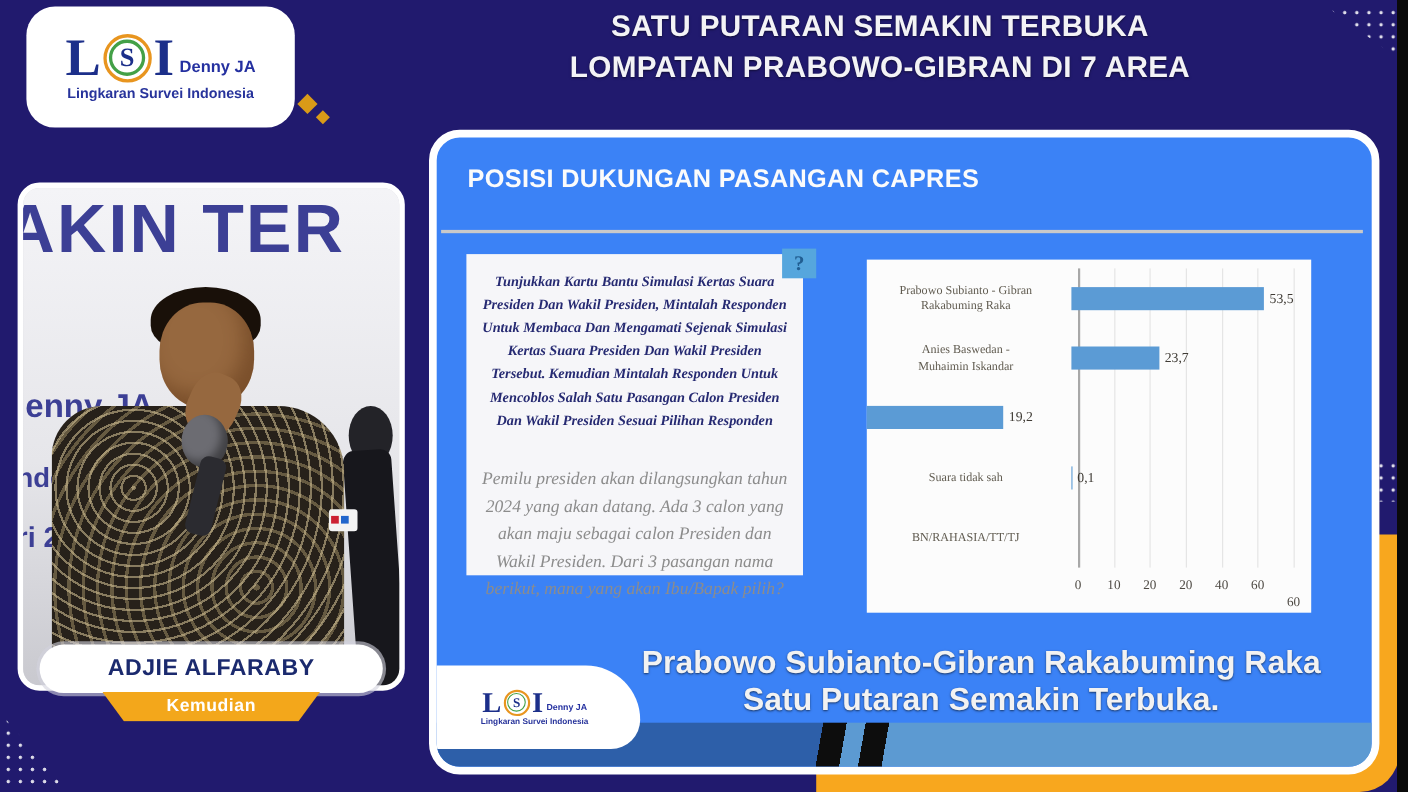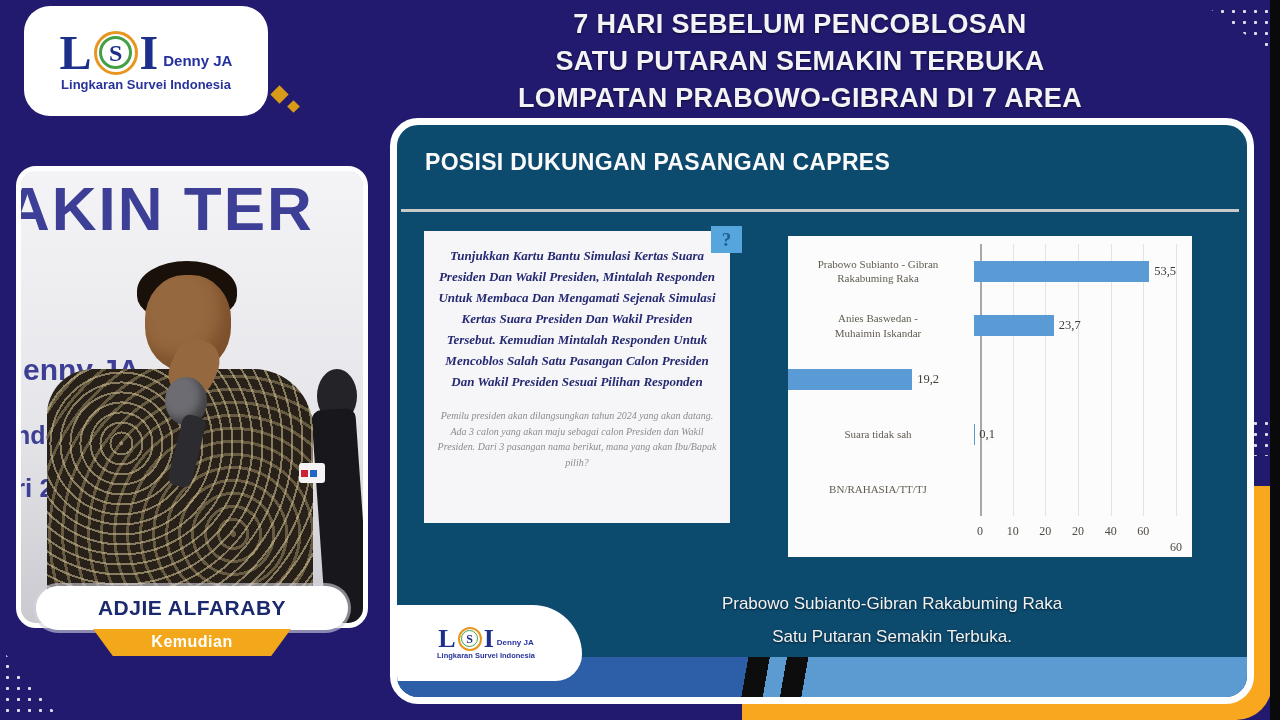--- a/index.html
+++ b/index.html
@@ -75,51 +75,51 @@
   .name-plate{left:16px;top:586px;width:352px;z-index:4;text-align:center;}
   .name-pill{margin:0 auto;width:312px;height:44px;background:#fff;border-radius:24px;
              box-shadow:0 0 0 3px rgba(210,210,222,.6);
              color:#1b2a6e;font-size:21px;font-weight:bold;letter-spacing:.5px;line-height:44px;}
   .role-banner{margin:-1px auto 0;width:198px;height:27px;background:#f3a71b;
                clip-path:polygon(0 0,100% 0,90% 100%,10% 100%);
                color:#fff;font-weight:bold;font-size:16px;line-height:26px;letter-spacing:.5px;}
 
   
   .slide-card{left:390px;top:118px;width:864px;height:586px;border:7px solid #fff;border-radius:28px;
-              background:#0c4a6e;z-index:2;overflow:hidden;}
+              background:#3b82f6;z-index:2;overflow:hidden;}
   .s-header{position:absolute;left:28px;top:24px;font-size:23px;font-weight:bold;color:#fbfbfb;letter-spacing:.3px;}
   .s-divider{position:absolute;left:4px;top:84px;width:838px;height:3px;background:#c9c9c9;}
 
   .q-box{position:absolute;left:27px;top:106px;width:306px;height:292px;background:#f6f6f9;
          padding:14px 12px 0 12px;text-align:center;}
   .q-icon{position:absolute;left:314px;top:101px;width:31px;height:27px;background:#56a6dd;
           color:#215e92;font-weight:bold;font-size:19px;line-height:27px;text-align:center;
           font-family:"Liberation Serif",serif;}
   .q-instruction{font-family:"Liberation Serif",serif;font-style:italic;font-weight:bold;
                  color:#262a72;font-size:13px;line-height:1.62;}
   .q-question{font-family:"Liberation Serif",serif;font-style:italic;color:#8c8c8c;
-              font-size:10px;line-height:1.55;margin-top:16px;}
+              font-size:16px;line-height:1.55;margin-top:32px;}
 
   .chart-box{position:absolute;left:391px;top:111px;width:404px;height:321px;background:#fcfcfc;}
   .grid-overlay{position:absolute;left:192px;top:8px;width:196px;height:272px;}
   .gridline{position:absolute;top:0;bottom:0;width:1px;background:#e3e3e3;}
   .gridline.axis{background:#a8a8a8;width:2px;}
   .crows{position:absolute;left:0;top:8px;width:404px;padding-right:16px;}
   .crow{display:flex;align-items:center;height:54.4px;}
   .clabel{width:186px;padding-right:6px;text-align:center;font-family:"Liberation Serif",serif;
           font-size:11px;line-height:1.3;color:#615c51;white-space:pre-line;}
   .cplot{position:relative;flex:1;display:flex;align-items:center;z-index:1;}
   .cbar{height:21px;background:#5b9bd5;}
   .cval{margin-left:5px;font-family:"Liberation Serif",serif;font-size:12.5px;color:#3f3b35;}
   .xticks{position:absolute;left:192px;top:288px;width:196px;height:18px;}
   .xticks span{position:absolute;transform:translateX(-50%);font-family:"Liberation Serif",serif;
                font-size:12px;color:#4e4a44;}
 
   .s-caption{position:absolute;left:150px;top:462px;width:690px;text-align:center;color:#f2f2f2;
-             font-size:17px;font-weight:normal;line-height:33px;text-shadow:0 1px 2px rgba(0,0,0,.6);}
+             font-size:29px;font-weight:bold;line-height:33px;text-shadow:0 1px 2px rgba(0,0,0,.6);}
 
   .footer-logo{position:absolute;left:-7px;top:480px;width:192px;height:76px;background:#fff;
                border-radius:0 52px 28px 0;z-index:3;display:flex;flex-direction:column;
                align-items:center;justify-content:center;}
   .footer-logo .lsi-letter{font-size:26px;line-height:24px;}
   .footer-logo .lsi-ring{width:24px;height:24px;border-width:2px;margin:0 2px;}
   .footer-logo .lsi-ring-inner{width:17px;height:17px;border-width:1.5px;}
   .footer-logo .lsi-s{font-size:12px;line-height:12px;}
   .footer-logo .lsi-suffix{font-size:8px;margin-top:8px;margin-left:3px;}
   .footer-logo .lsi-tagline{font-size:7.5px;}
@@ -149,21 +149,20 @@
       </span>
       <span class="lsi-letter">I</span>
       <span class="lsi-suffix">Denny JA</span>
     </div>
     <div class="lsi-tagline">Lingkaran Survei Indonesia</div>
   </div>
   <div class="abs sparkle sp1"></div>
   <div class="abs sparkle sp2"></div>
 
   <div class="abs title">
-    <div>7 HARI SEBELUM PENCOBLOSAN</div>
     <div>SATU PUTARAN SEMAKIN TERBUKA</div>
     <div>LOMPATAN PRABOWO-GIBRAN DI 7 AREA</div>
   </div>
 
   <div class="abs photo-card">
     <div class="backdrop">
       <div class="bd-big">AKIN TER</div>
       <div class="bd-mid">enny JA</div>
       <div class="bd-s1">ndones</div>
       <div class="bd-s2">ri 20</div>

